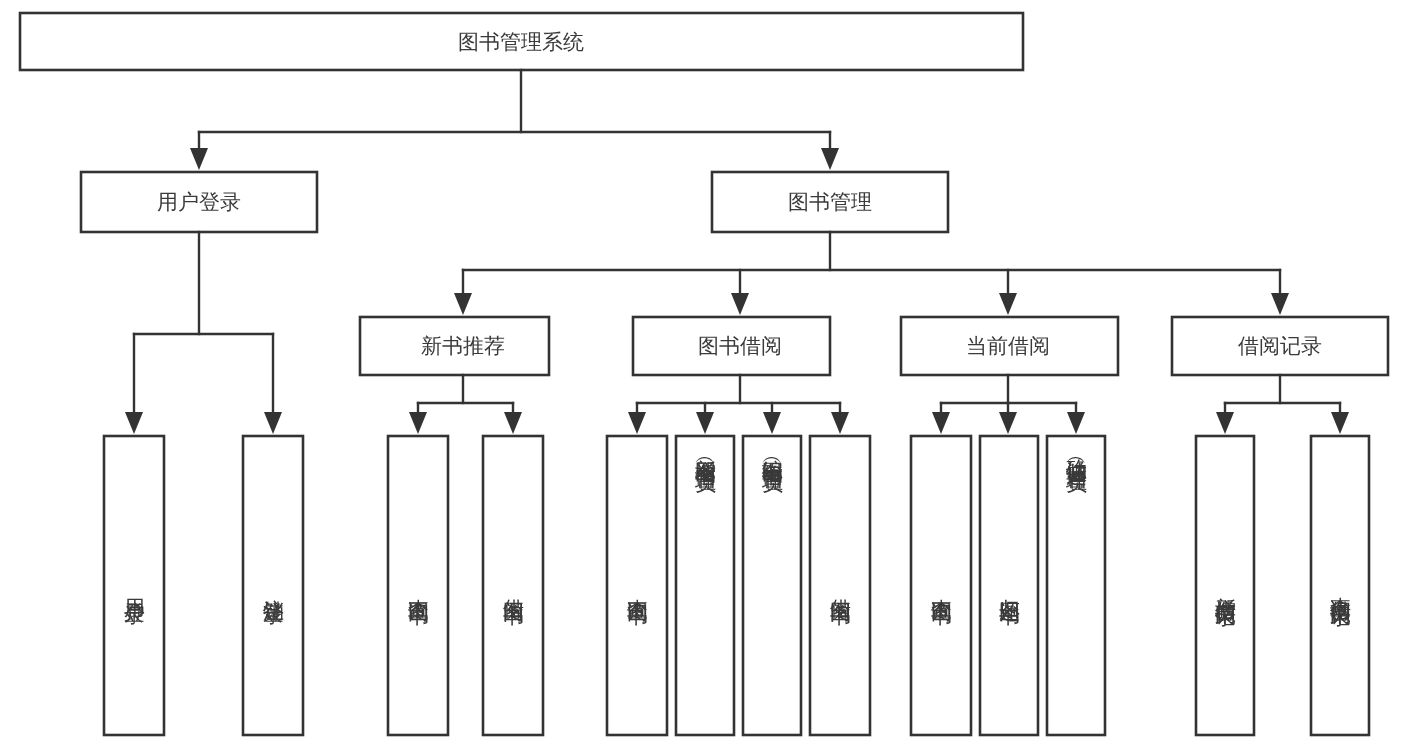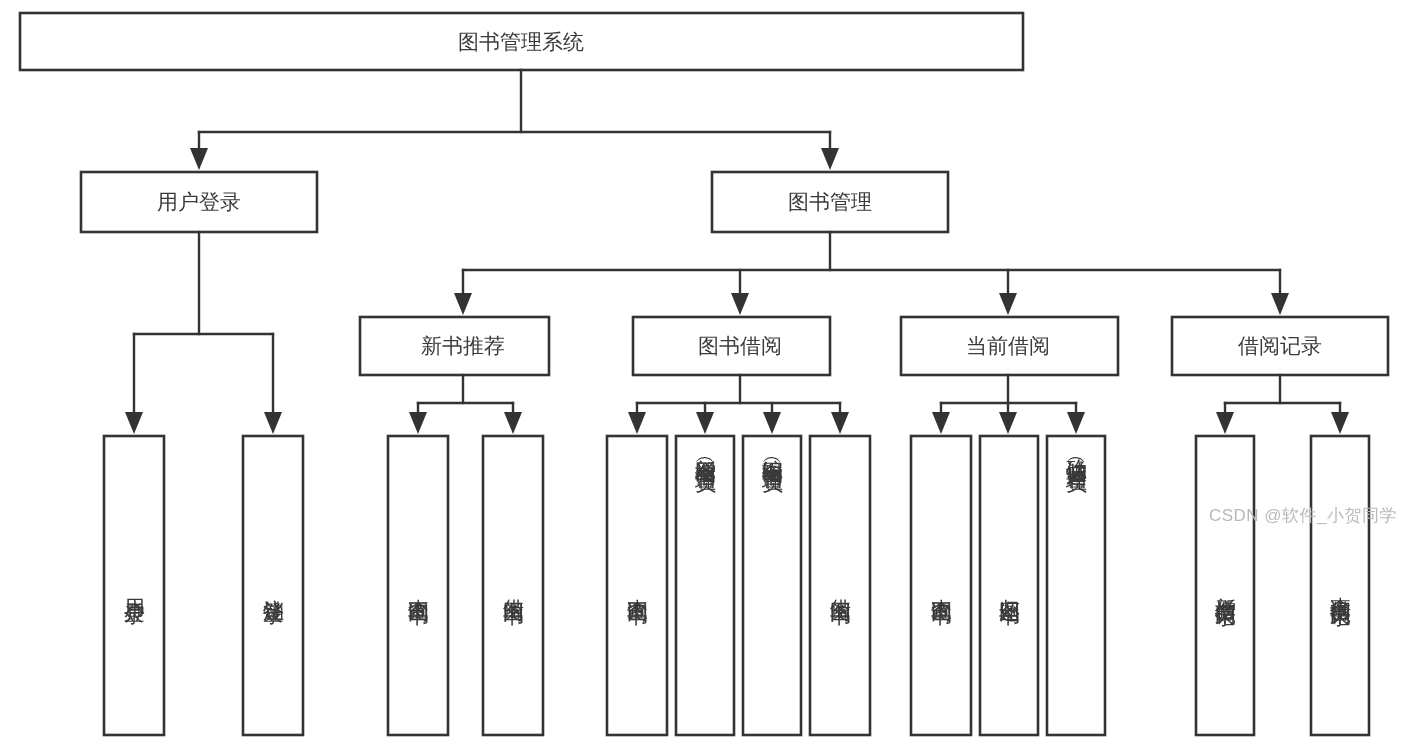--- a/index.html
+++ b/index.html
@@ -238,15 +238,14 @@
     <span class="vert-label" style="margin-top:6px;">确认归还（管理员）</span>
   </div>
 
   <div class="vert-label-box" style="left:1196px; top:436px; width:58px; height:299px;">
     <span class="vert-label">新增借阅记录</span>
   </div>
   <div class="vert-label-box" style="left:1311px; top:436px; width:58px; height:299px;">
     <span class="vert-label">查询借阅记录</span>
   </div>
 
-  <div id="watermark">CSDN @软件_小贺同学</div>
 
 </div>
 
 </body></html>

